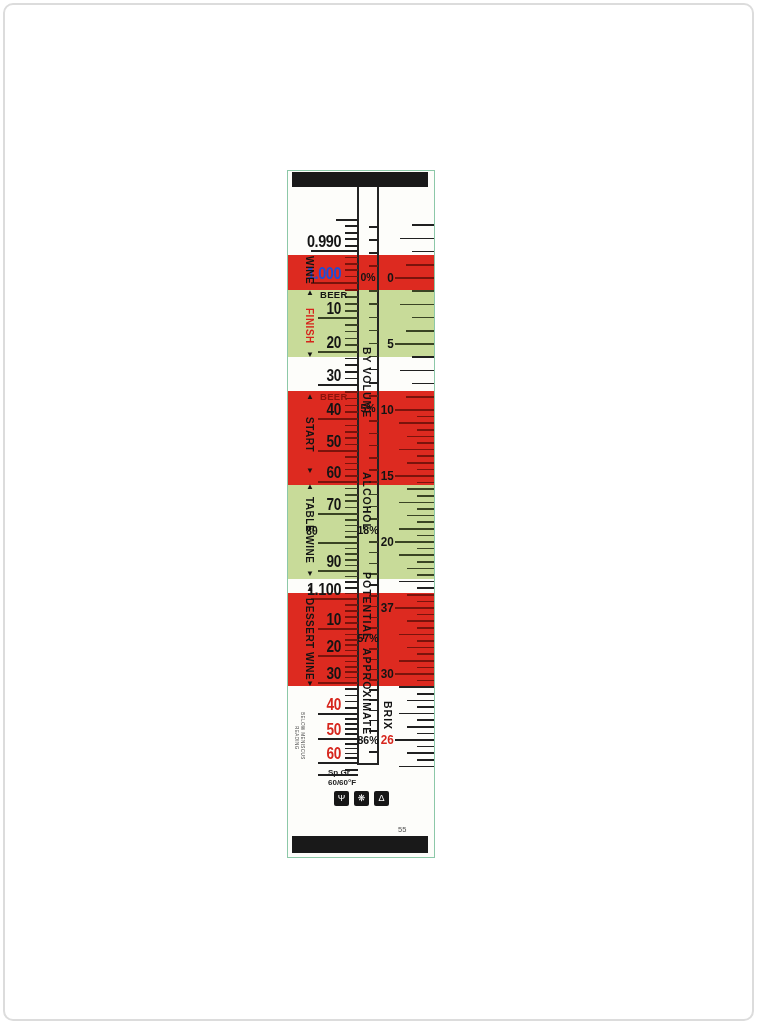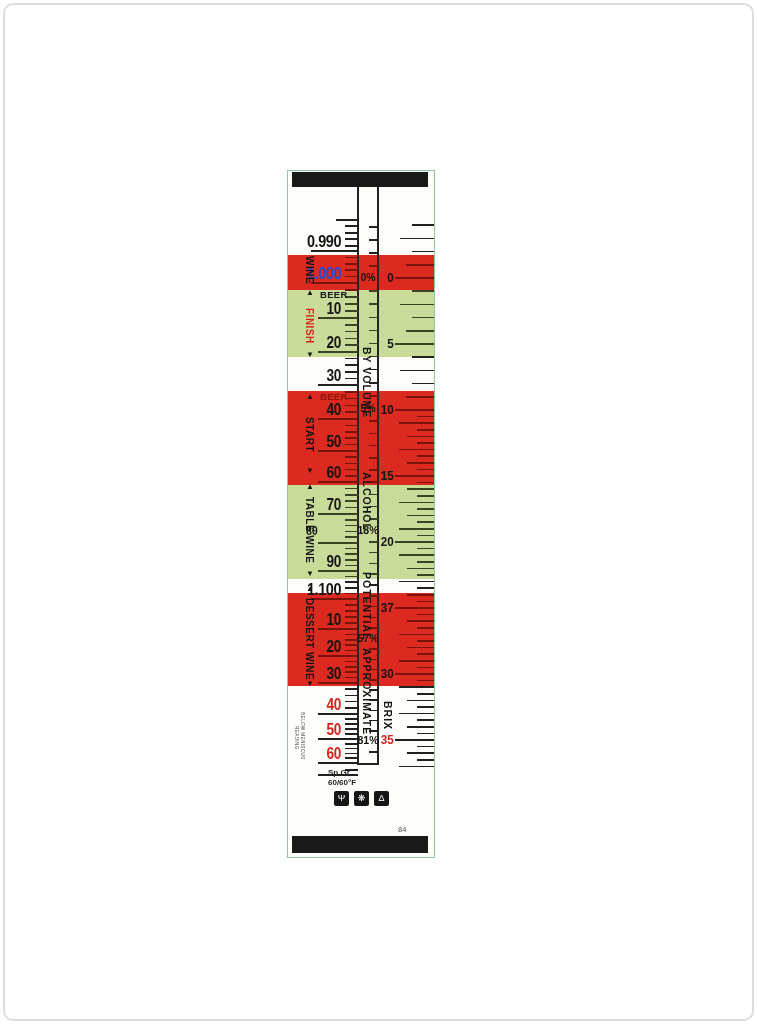--- a/index.html
+++ b/index.html
@@ -149,21 +149,21 @@
         <div style="position: absolute; left: 57px; top: 67px; width: 13px; height: 1.5px; background: rgb(32, 32, 32); z-index: 3;"></div>
         <div style="position: absolute; left: 57px; top: 61px; width: 13px; height: 1.5px; background: rgb(32, 32, 32); z-index: 3;"></div>
         <div style="position: absolute; left: 57px; top: 54px; width: 13px; height: 1.5px; background: rgb(32, 32, 32); z-index: 3;"></div>
         <div style="position: absolute; left: 48px; top: 48px; width: 22px; height: 1.5px; background: rgb(32, 32, 32); z-index: 3;"></div>
         <div style="position: absolute; left: 57px; top: 598px; width: 13px; height: 1.5px; background: rgb(32, 32, 32); z-index: 3;"></div>
         <div style="position: absolute; left: 30px; top: 603px; width: 40px; height: 2px; background: rgb(32, 32, 32); z-index: 3;"></div>
         <div style="position: absolute; left: 68px; top: 101px; width: 24px; text-align: center; font-size: 10.5px; font-weight: bold; color: rgb(20, 20, 20); z-index: 4; line-height: 1.1;">0%</div>
         <div style="position: absolute; left: 68px; top: 232px; width: 24px; text-align: center; font-size: 10.5px; font-weight: bold; color: rgb(20, 20, 20); z-index: 4; line-height: 1.1;">5%</div>
         <div style="position: absolute; left: 68px; top: 354px; width: 24px; text-align: center; font-size: 10.5px; font-weight: bold; color: rgb(20, 20, 20); z-index: 4; line-height: 1.1;">18%</div>
         <div style="position: absolute; left: 68px; top: 462px; width: 24px; text-align: center; font-size: 10.5px; font-weight: bold; color: rgb(20, 20, 20); z-index: 4; line-height: 1.1;">57%</div>
-        <div style="position: absolute; left: 68px; top: 564px; width: 24px; text-align: center; font-size: 10.5px; font-weight: bold; color: rgb(20, 20, 20); z-index: 4; line-height: 1.1;">81%</div>
+        <div style="position: absolute; left: 68px; top: 564px; width: 24px; text-align: center; font-size: 10.5px; font-weight: bold; color: rgb(20, 20, 20); z-index: 4; line-height: 1.1;">86%</div>
         <div style="position: absolute; left: 81px; top: 119.35px; width: 9px; height: 1.5px; background: rgb(58, 68, 36); z-index: 3;"></div>
         <div style="position: absolute; left: 81px; top: 132.45px; width: 9px; height: 1.5px; background: rgb(58, 68, 36); z-index: 3;"></div>
         <div style="position: absolute; left: 81px; top: 145.55px; width: 9px; height: 1.5px; background: rgb(58, 68, 36); z-index: 3;"></div>
         <div style="position: absolute; left: 81px; top: 158.65px; width: 9px; height: 1.5px; background: rgb(58, 68, 36); z-index: 3;"></div>
         <div style="position: absolute; left: 81px; top: 171.75px; width: 9px; height: 1.5px; background: rgb(58, 68, 36); z-index: 3;"></div>
         <div style="position: absolute; left: 81px; top: 184.85px; width: 9px; height: 1.5px; background: rgb(58, 68, 36); z-index: 3;"></div>
         <div style="position: absolute; left: 81px; top: 197.95px; width: 9px; height: 1.5px; background: rgb(32, 32, 32); z-index: 3;"></div>
         <div style="position: absolute; left: 81px; top: 211.05px; width: 9px; height: 1.5px; background: rgb(32, 32, 32); z-index: 3;"></div>
         <div style="position: absolute; left: 81px; top: 224.15px; width: 9px; height: 1.5px; background: rgb(122, 19, 12); z-index: 3;"></div>
         <div style="position: absolute; left: 81px; top: 249.45px; width: 9px; height: 1.5px; background: rgb(122, 19, 12); z-index: 3;"></div>
@@ -210,21 +210,21 @@
         <div style="position: absolute; left: 80px; top: 232px; width: 26px; text-align: right; font-size: 13px; font-weight: bold; color: rgb(20, 20, 20); z-index: 4; line-height: 1;"><span class="ccenter">10</span></div>
         <div style="position: absolute; left: 107px; top: 304px; width: 39px; height: 2px; background: rgb(122, 19, 12); z-index: 3;"></div>
         <div style="position: absolute; left: 80px; top: 298px; width: 26px; text-align: right; font-size: 13px; font-weight: bold; color: rgb(20, 20, 20); z-index: 4; line-height: 1;"><span class="ccenter">15</span></div>
         <div style="position: absolute; left: 107px; top: 370px; width: 39px; height: 2px; background: rgb(58, 68, 36); z-index: 3;"></div>
         <div style="position: absolute; left: 80px; top: 364px; width: 26px; text-align: right; font-size: 13px; font-weight: bold; color: rgb(20, 20, 20); z-index: 4; line-height: 1;"><span class="ccenter">20</span></div>
         <div style="position: absolute; left: 107px; top: 436px; width: 39px; height: 2px; background: rgb(122, 19, 12); z-index: 3;"></div>
         <div style="position: absolute; left: 80px; top: 430px; width: 26px; text-align: right; font-size: 13px; font-weight: bold; color: rgb(20, 20, 20); z-index: 4; line-height: 1;"><span class="ccenter">37</span></div>
         <div style="position: absolute; left: 107px; top: 502px; width: 39px; height: 2px; background: rgb(122, 19, 12); z-index: 3;"></div>
         <div style="position: absolute; left: 80px; top: 496px; width: 26px; text-align: right; font-size: 13px; font-weight: bold; color: rgb(20, 20, 20); z-index: 4; line-height: 1;"><span class="ccenter">30</span></div>
         <div style="position: absolute; left: 107px; top: 568px; width: 39px; height: 2px; background: rgb(32, 32, 32); z-index: 3;"></div>
-        <div style="position: absolute; left: 80px; top: 562px; width: 26px; text-align: right; font-size: 13px; font-weight: bold; color: rgb(214, 37, 28); z-index: 4; line-height: 1;"><span class="ccenter">35</span></div>
+        <div style="position: absolute; left: 80px; top: 562px; width: 26px; text-align: right; font-size: 13px; font-weight: bold; color: rgb(214, 37, 28); z-index: 4; line-height: 1;"><span class="ccenter">26</span></div>
         <div style="position: absolute; left: 124px; top: 53.45px; width: 22px; height: 1.5px; background: rgb(32, 32, 32); z-index: 3;"></div>
         <div style="position: absolute; left: 112px; top: 66.65px; width: 34px; height: 1.5px; background: rgb(32, 32, 32); z-index: 3;"></div>
         <div style="position: absolute; left: 124px; top: 79.85px; width: 22px; height: 1.5px; background: rgb(32, 32, 32); z-index: 3;"></div>
         <div style="position: absolute; left: 118px; top: 93.05px; width: 28px; height: 1.5px; background: rgb(122, 19, 12); z-index: 3;"></div>
         <div style="position: absolute; left: 124px; top: 119.45px; width: 22px; height: 1.5px; background: rgb(58, 68, 36); z-index: 3;"></div>
         <div style="position: absolute; left: 112px; top: 132.65px; width: 34px; height: 1.5px; background: rgb(58, 68, 36); z-index: 3;"></div>
         <div style="position: absolute; left: 124px; top: 145.85px; width: 22px; height: 1.5px; background: rgb(58, 68, 36); z-index: 3;"></div>
         <div style="position: absolute; left: 118px; top: 159.05px; width: 28px; height: 1.5px; background: rgb(58, 68, 36); z-index: 3;"></div>
         <div style="position: absolute; left: 124px; top: 185.45px; width: 22px; height: 1.5px; background: rgb(32, 32, 32); z-index: 3;"></div>
         <div style="position: absolute; left: 112px; top: 198.65px; width: 34px; height: 1.5px; background: rgb(32, 32, 32); z-index: 3;"></div>
@@ -305,15 +305,15 @@
       <div>60/60°F</div>
     </div>
 
     <div id="iconrow">
         <div class="icon">Ψ</div>
         <div class="icon">❋</div>
         <div class="icon">Δ</div>
       </div>
 
 
-    <div id="code">84</div>
+    <div id="code">55</div>
   </div>
 </div>
 
 </body></html>

